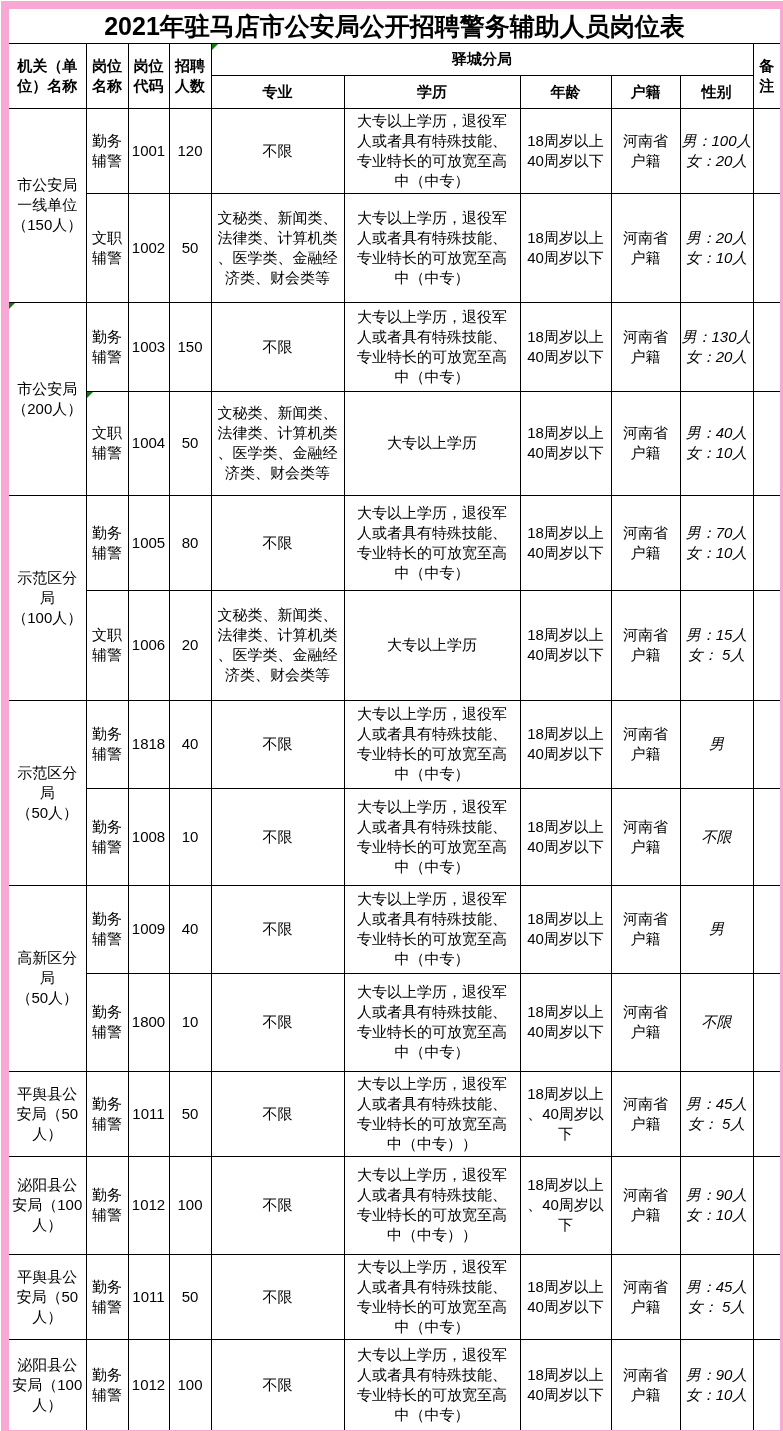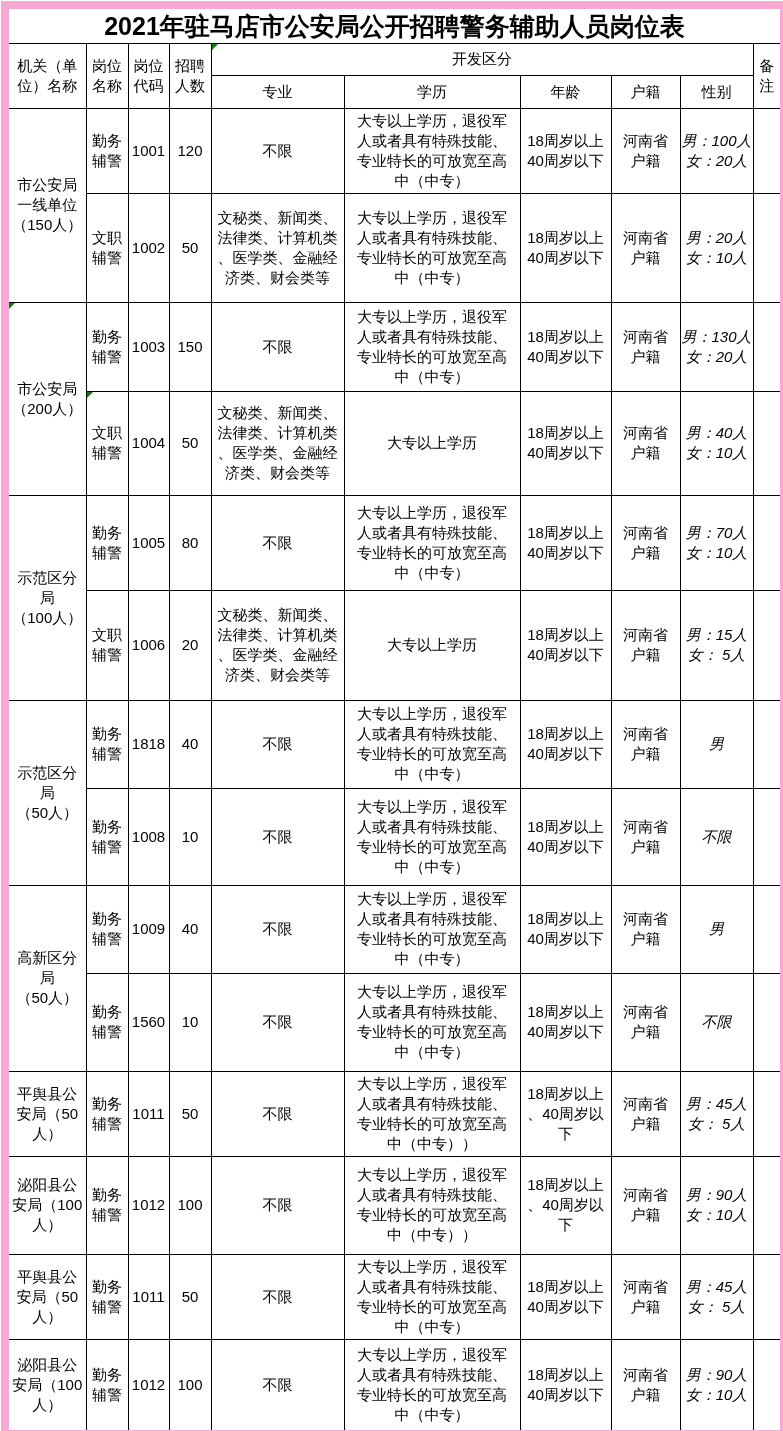--- a/index.html
+++ b/index.html
@@ -24,21 +24,21 @@
     overflow:hidden;
     position:relative;
   }
   td.title-cell {
     font-size:25px;
     font-weight:bold;
     border-bottom:2px solid #000;
     line-height:36px;
     white-space:nowrap;
   }
-  tr.hrow td { font-weight:normal; }
+  tr.hrow td { font-weight:bold; }
   td.pre { white-space:pre;font-style:italic; }
   .flag {
     position:absolute;
     top:0; left:0;
     width:0; height:0;
     border-top:6px solid #0a7d0a;
     border-right:6px solid transparent;
   }
 </style>
 </head>
@@ -65,21 +65,21 @@
 
   <tr class="hrow" style="height:32px">
     <td rowspan="2">机关（单
 位）名称</td>
     <td rowspan="2">岗位
 名称</td>
     <td rowspan="2">岗位
 代码</td>
     <td rowspan="2">招聘
 人数</td>
-    <td colspan="5"><span class="flag"></span><span>开发区分</span></td>
+    <td colspan="5"><span class="flag"></span><span>驿城分局</span></td>
     <td rowspan="2">备
 注</td>
   </tr>
   <tr class="hrow" style="height:33px">
     <td>专业</td>
     <td>学历</td>
     <td>年龄</td>
     <td>户籍</td>
     <td>性别</td>
   </tr>
@@ -260,21 +260,21 @@
     <td>18周岁以上
 40周岁以下</td>
     <td>河南省
 户籍</td>
     <td class="pre">男</td>
     <td></td>
   </tr>
   <tr style="height:98px">
     <td>勤务
 辅警</td>
-    <td>1560</td>
+    <td>1800</td>
     <td>10</td>
     <td>不限</td>
     <td>大专以上学历，退役军
 人或者具有特殊技能、
 专业特长的可放宽至高
 中（中专）</td>
     <td>18周岁以上
 40周岁以下</td>
     <td>河南省
 户籍</td>

